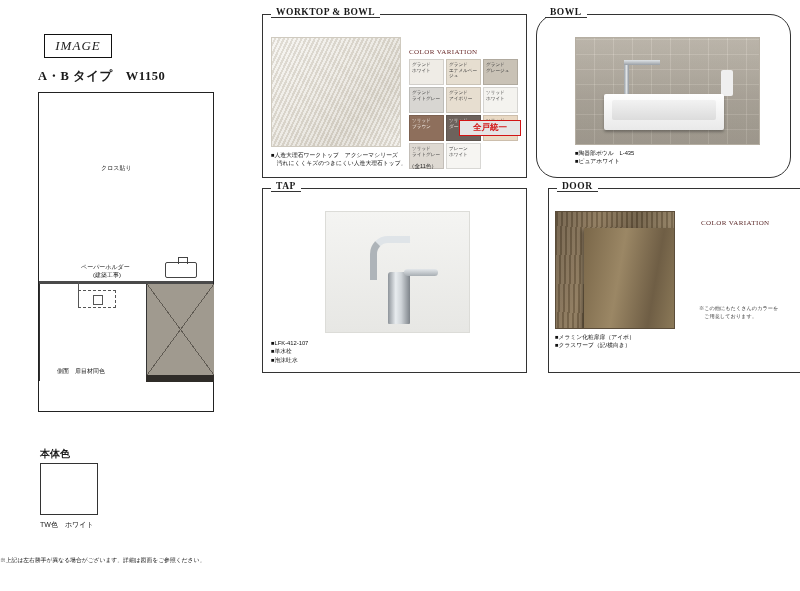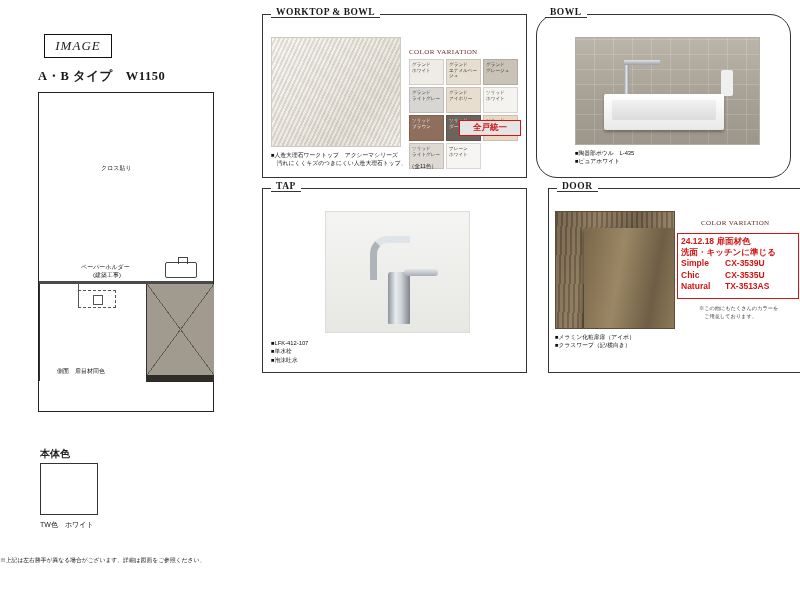--- a/index.html
+++ b/index.html
@@ -381,36 +381,20 @@
       <div class="door-grain"></div>
       <div class="door-panel"></div>
     </div>
     <div class="door-caption">
       <div class="cap">■メラミン化粧扉扉（アイボ）</div>
       <div class="cap">■クラスワープ（記/横向き）</div>
     </div>
 
     <div class="cv-title" id="door-cv-title">COLOR VARIATION</div>
 
-    <div class="door-redbox">
-      <div>24.12.18 扉面材色</div>
-      <div>洗面・キッチンに準じる</div>
-      <div class="row">
-        <span class="l">Simple</span>
-        <span>CX-3539U</span>
-      </div>
-      <div class="row">
-        <span class="l">Chic</span>
-        <span>CX-3535U</span>
-      </div>
-      <div class="row">
-        <span class="l">Natural</span>
-        <span>TX-3513AS</span>
-      </div>
-    </div>
 
     <div class="door-note">
       <div>※この他にもたくさんのカラーを</div>
       <div>　ご用意しております。</div>
     </div>
   </div>
 
 
 </div>
 

